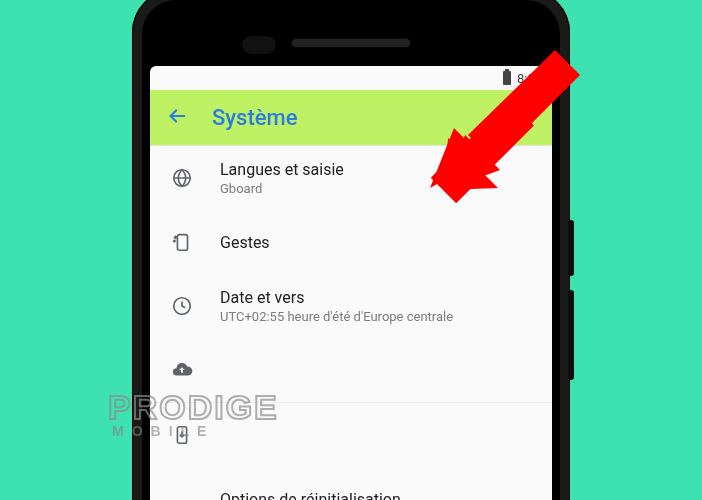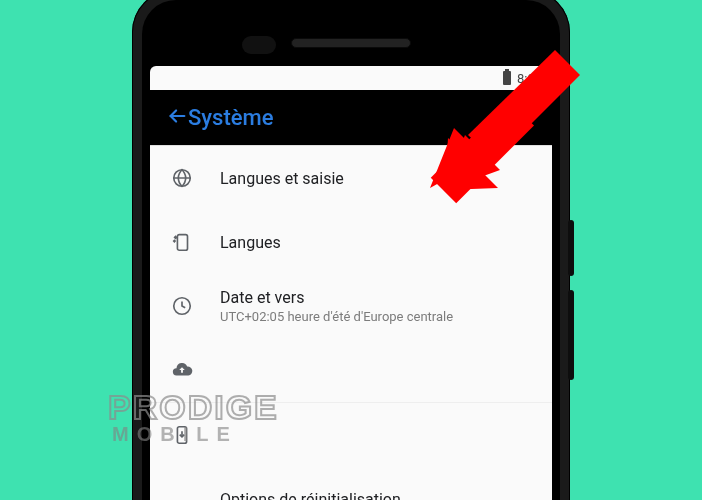--- a/index.html
+++ b/index.html
@@ -70,22 +70,23 @@
     color: #444;
     gap: 6px;
   }
   .battery-icon { width: 8px; height: 14px; background: #444; border-radius: 1px; position: relative; }
   .battery-icon::before { content:''; position:absolute; top:-2px; left:2px; width:4px; height:2px; background:#444; }
   .appbar {
     height: 56px;
     display: flex;
     align-items: center;
     padding: 0 16px;
+    gap: 24px;
     border-bottom: 1px solid #e0e0e0;
-    background: #000000;
+    background: #bef264;
   }
   .back-arrow { color: #2b7de1; }
   .title { color: #2b7de1; font-size: 22px; font-weight: 500; }
   .list { padding: 0; }
   .row {
     display: flex;
     align-items: center;
     padding: 14px 16px 14px 20px;
     gap: 26px;
     min-height: 64px;
@@ -119,21 +120,21 @@
     font-family: Arial, sans-serif;
     font-size: 34px;
     font-weight: 900;
     letter-spacing: 2px;
     color: rgba(0,0,0,0);
     -webkit-text-stroke: 2px rgba(140,140,140,0.7);
     pointer-events:none;
   }
   .watermark .sub {
     display:block;
-    font-size: 20px;
+    font-size: 14px;
     letter-spacing: 8px;
     -webkit-text-stroke: 0;
     color: rgba(130,130,130,0.6);
     font-weight: 700;
     margin-top: -4px;
     margin-left: 4px;
   }
 </style>
 </head>
 <body>
@@ -165,46 +166,47 @@
         <div class="row">
           <span class="row-icon">
             <svg width="22" height="22" viewBox="0 0 24 24" fill="none" stroke="currentColor" stroke-width="1.8">
                 <circle cx="12" cy="12" r="9"></circle>
                 <path d="M3 12h18"></path>
                 <path d="M12 3c2.5 2.5 4 5.5 4 9s-1.5 6.5-4 9c-2.5-2.5-4-5.5-4-9s1.5-6.5 4-9z"></path>
               </svg>
           </span>
           <div class="row-text">
             <span class="row-title">Langues et saisie</span>
+            <span class="row-sub">Gboard</span>
           </div>
         </div>
 
         <div class="row">
           <span class="row-icon">
             <svg width="22" height="22" viewBox="0 0 24 24" fill="none" stroke="currentColor" stroke-width="1.8">
                 <rect x="7" y="4" width="11" height="17" rx="2"></rect>
                 <path d="M4 7l1-1 1 1-1 1z" fill="currentColor"></path>
                 <path d="M3 11l.7-.7.7.7-.7.7z" fill="currentColor"></path>
               </svg>
           </span>
           <div class="row-text">
-            <span class="row-title">Langues</span>
+            <span class="row-title">Gestes</span>
           </div>
         </div>
 
         <div class="row">
           <span class="row-icon">
             <svg width="22" height="22" viewBox="0 0 24 24" fill="none" stroke="currentColor" stroke-width="1.8">
                 <circle cx="12" cy="12" r="9"></circle>
                 <polyline points="12 7 12 12 15.5 14"></polyline>
               </svg>
           </span>
           <div class="row-text">
             <span class="row-title">Date et vers</span>
-            <span class="row-sub">UTC+02:05 heure d'été d'Europe centrale</span>
+            <span class="row-sub">UTC+02:55 heure d'été d'Europe centrale</span>
           </div>
         </div>
 
         <div class="row">
           <span class="row-icon">
             <svg width="22" height="22" viewBox="0 0 24 24" fill="currentColor">
                 <path d="M19 18H6a4 4 0 010-8 6 6 0 0111.6-1.8A4.5 4.5 0 0119 18z"></path>
                 <path d="M12 9l-3 3h2v3h2v-3h2l-3-3z" fill="#fafafa"></path>
               </svg>
           </span>

